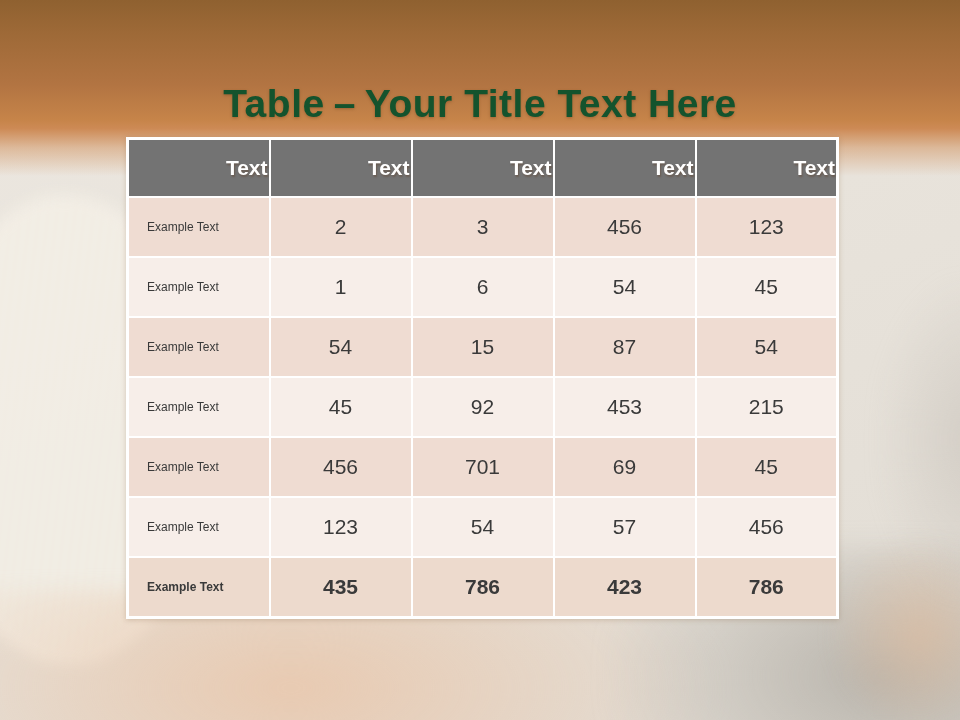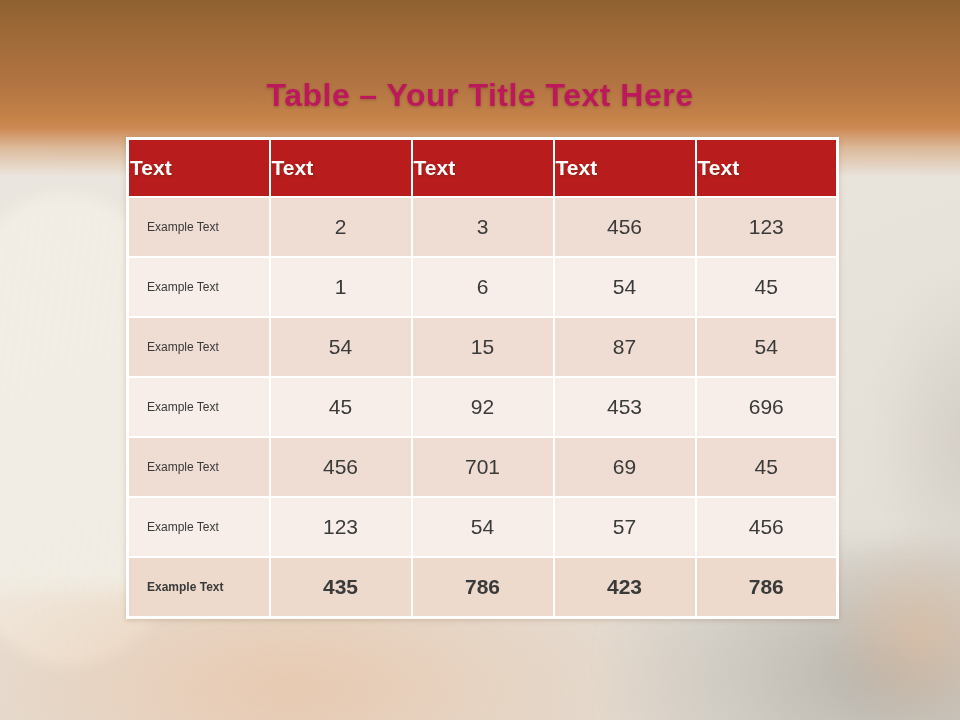--- a/index.html
+++ b/index.html
@@ -31,34 +31,34 @@
     filter:blur(9px);}
 
   
   .top-band{position:absolute;left:0;top:0;width:960px;height:176px;z-index:1;
     background:linear-gradient(to bottom,
       #8f6130 0%,#9d6937 18%,#b27442 48%,#c68449 68%,#cd8a55 73%,
       rgba(210,150,100,.55) 84%,rgba(233,222,206,0) 100%);}
 
   
   .title{position:absolute;left:0;top:54px;width:960px;z-index:2;
-    text-align:center;color:#be185d;font-size:32px;line-height:1.25;
+    text-align:center;color:#14532d;font-size:39px;line-height:1.25;
     text-shadow:0 1px 3px rgba(90,50,20,.35);letter-spacing:.5px;}
   .title .t-bold{font-weight:bold;}
   .title .t-sep{margin:0 9px;font-weight:bold;}
 
   
   table.data{position:absolute;left:126px;top:137px;z-index:3;
     width:713px;border-collapse:collapse;table-layout:fixed;
     border:3px solid #fff;box-shadow:0 1px 5px rgba(130,95,60,.28);
     background:#fff;}
   table.data th,table.data td{border:2px solid #fff;overflow:hidden;}
   table.data th{
-    height:54px;background:#b91c1c;color:#fff;font-weight:bold;font-size:21px;
-    text-align:left;text-shadow:1px 2px 2px rgba(90,50,20,.35);}
+    height:54px;background:#737373;color:#fff;font-weight:bold;font-size:21px;
+    text-align:right;text-shadow:1px 2px 2px rgba(90,50,20,.35);}
   table.data td{height:56px;color:#3a3a3a;text-align:center;font-size:21px;}
   table.data td.label-cell{text-align:left;padding-left:18px;font-size:12px;}
   tr.row-dark td{background:#efdcd2;}
   tr.row-light td{background:#f7eee9;}
   tr.row-total td{background:#eddacd;font-weight:bold;}
   tr.row-total td.label-cell{font-weight:bold;}
 </style>
 </head>
 <body>
 
@@ -106,21 +106,21 @@
         <td>54</td>
         <td>15</td>
         <td>87</td>
         <td>54</td>
       </tr>
       <tr class="row-light">
         <td class="label-cell">Example Text</td>
         <td>45</td>
         <td>92</td>
         <td>453</td>
-        <td>696</td>
+        <td>215</td>
       </tr>
       <tr class="row-dark">
         <td class="label-cell">Example Text</td>
         <td>456</td>
         <td>701</td>
         <td>69</td>
         <td>45</td>
       </tr>
       <tr class="row-light">
         <td class="label-cell">Example Text</td>

